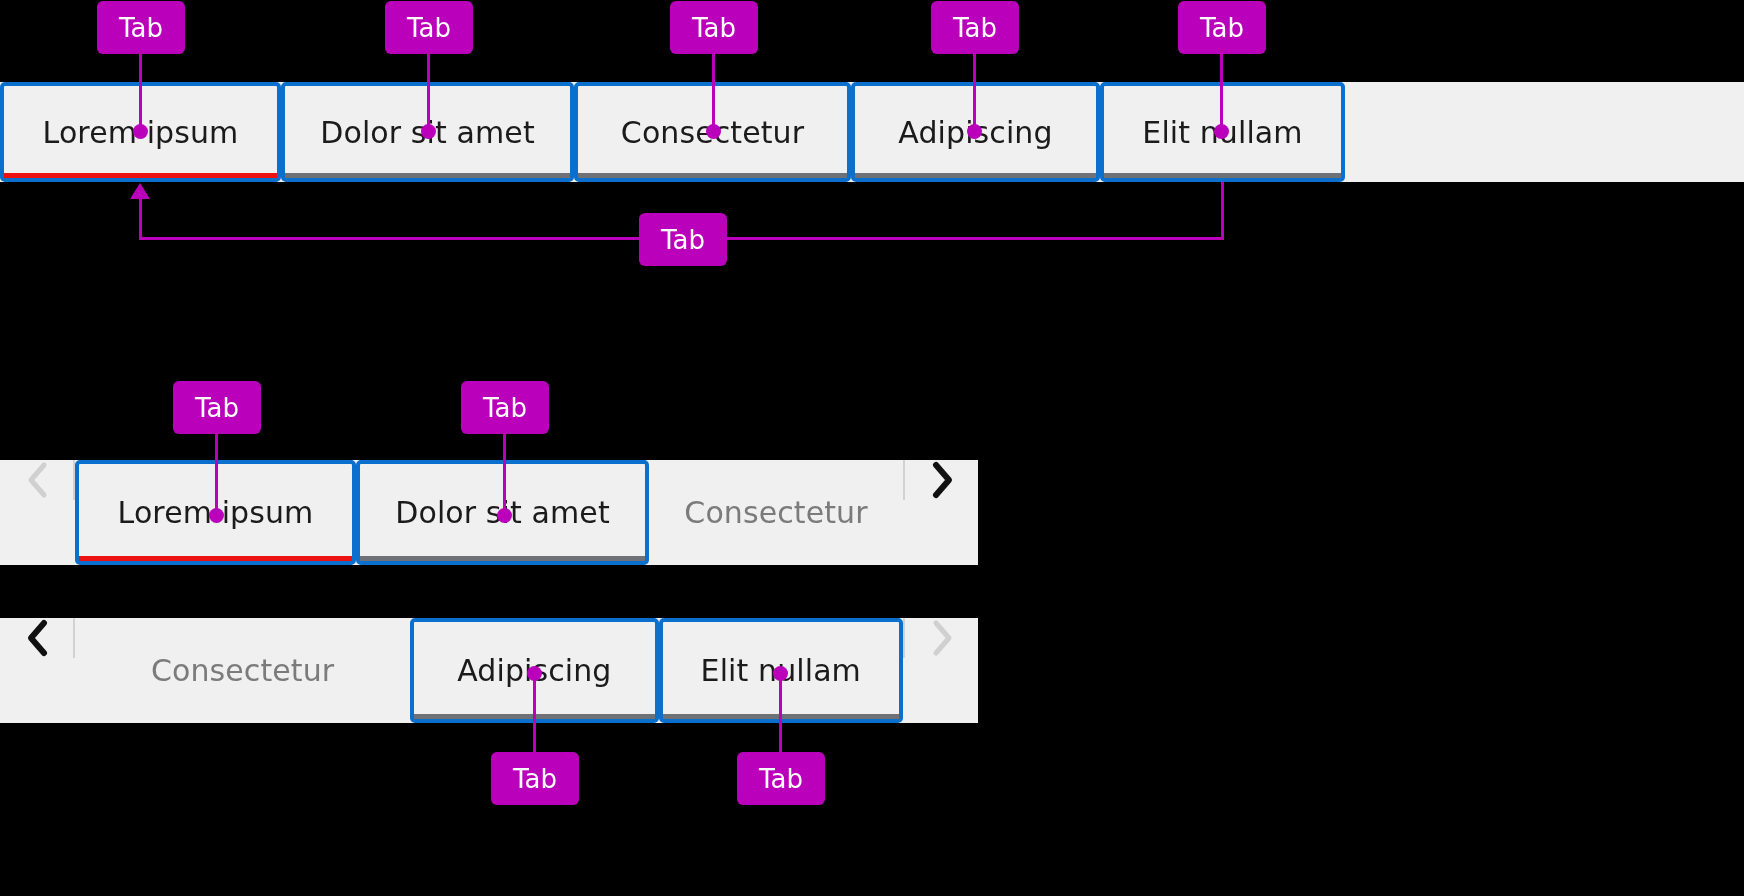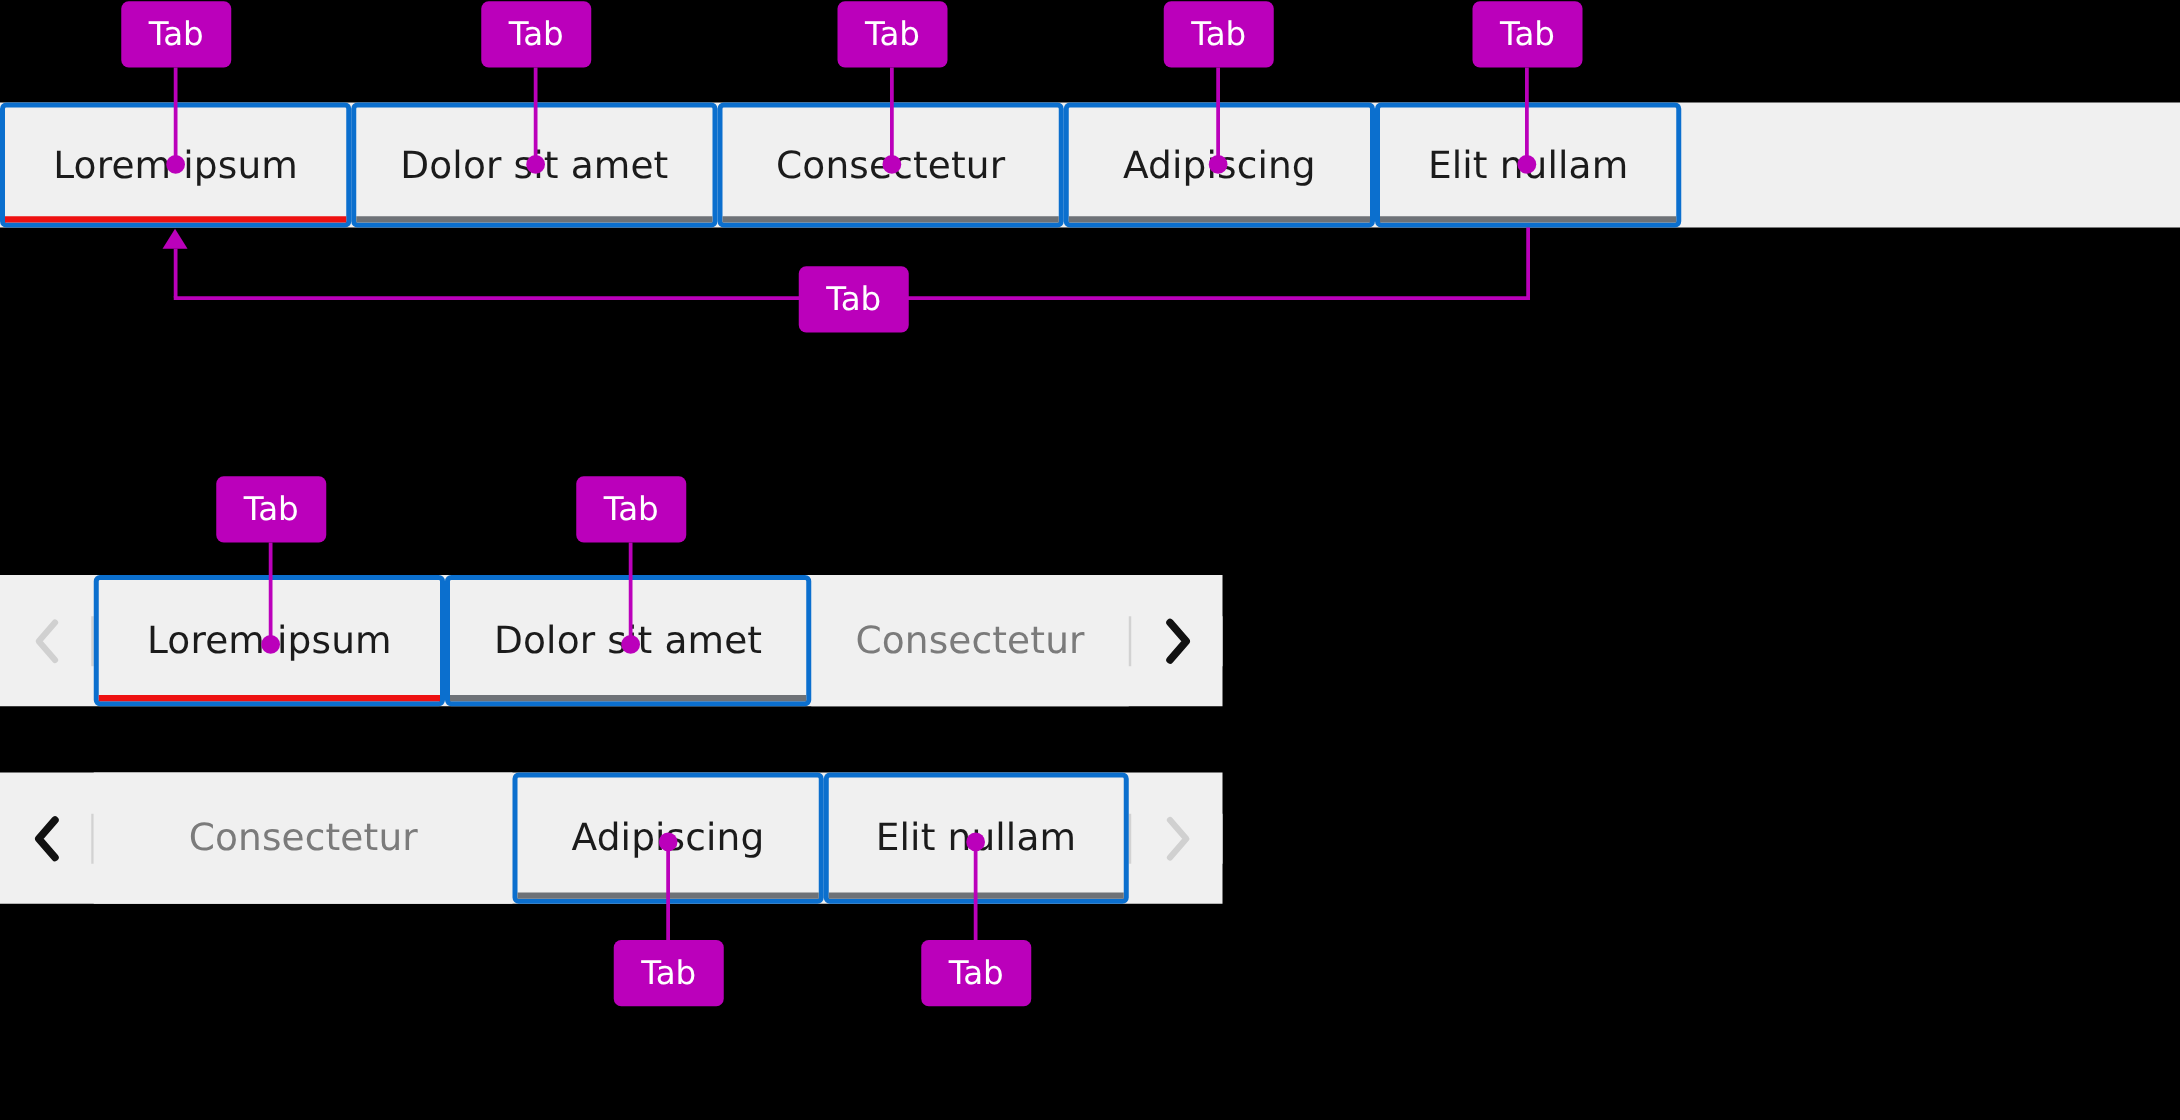--- a/index.html
+++ b/index.html
@@ -13,21 +13,21 @@
     position: relative;
     overflow: hidden;
     font-family: "DejaVu Sans", "Liberation Sans", sans-serif;
   }
 
   
   .tabstrip {
     position: absolute;
     background: #f0f0f0;
     display: flex;
-    align-items: center;
+    align-items: flex-start;
     box-sizing: border-box;
   }
   .tab {
     position: relative;
     background: #f0f0f0;
     box-sizing: border-box;
     display: flex;
     align-items: center;
     justify-content: center;
     font-size: 30px;

